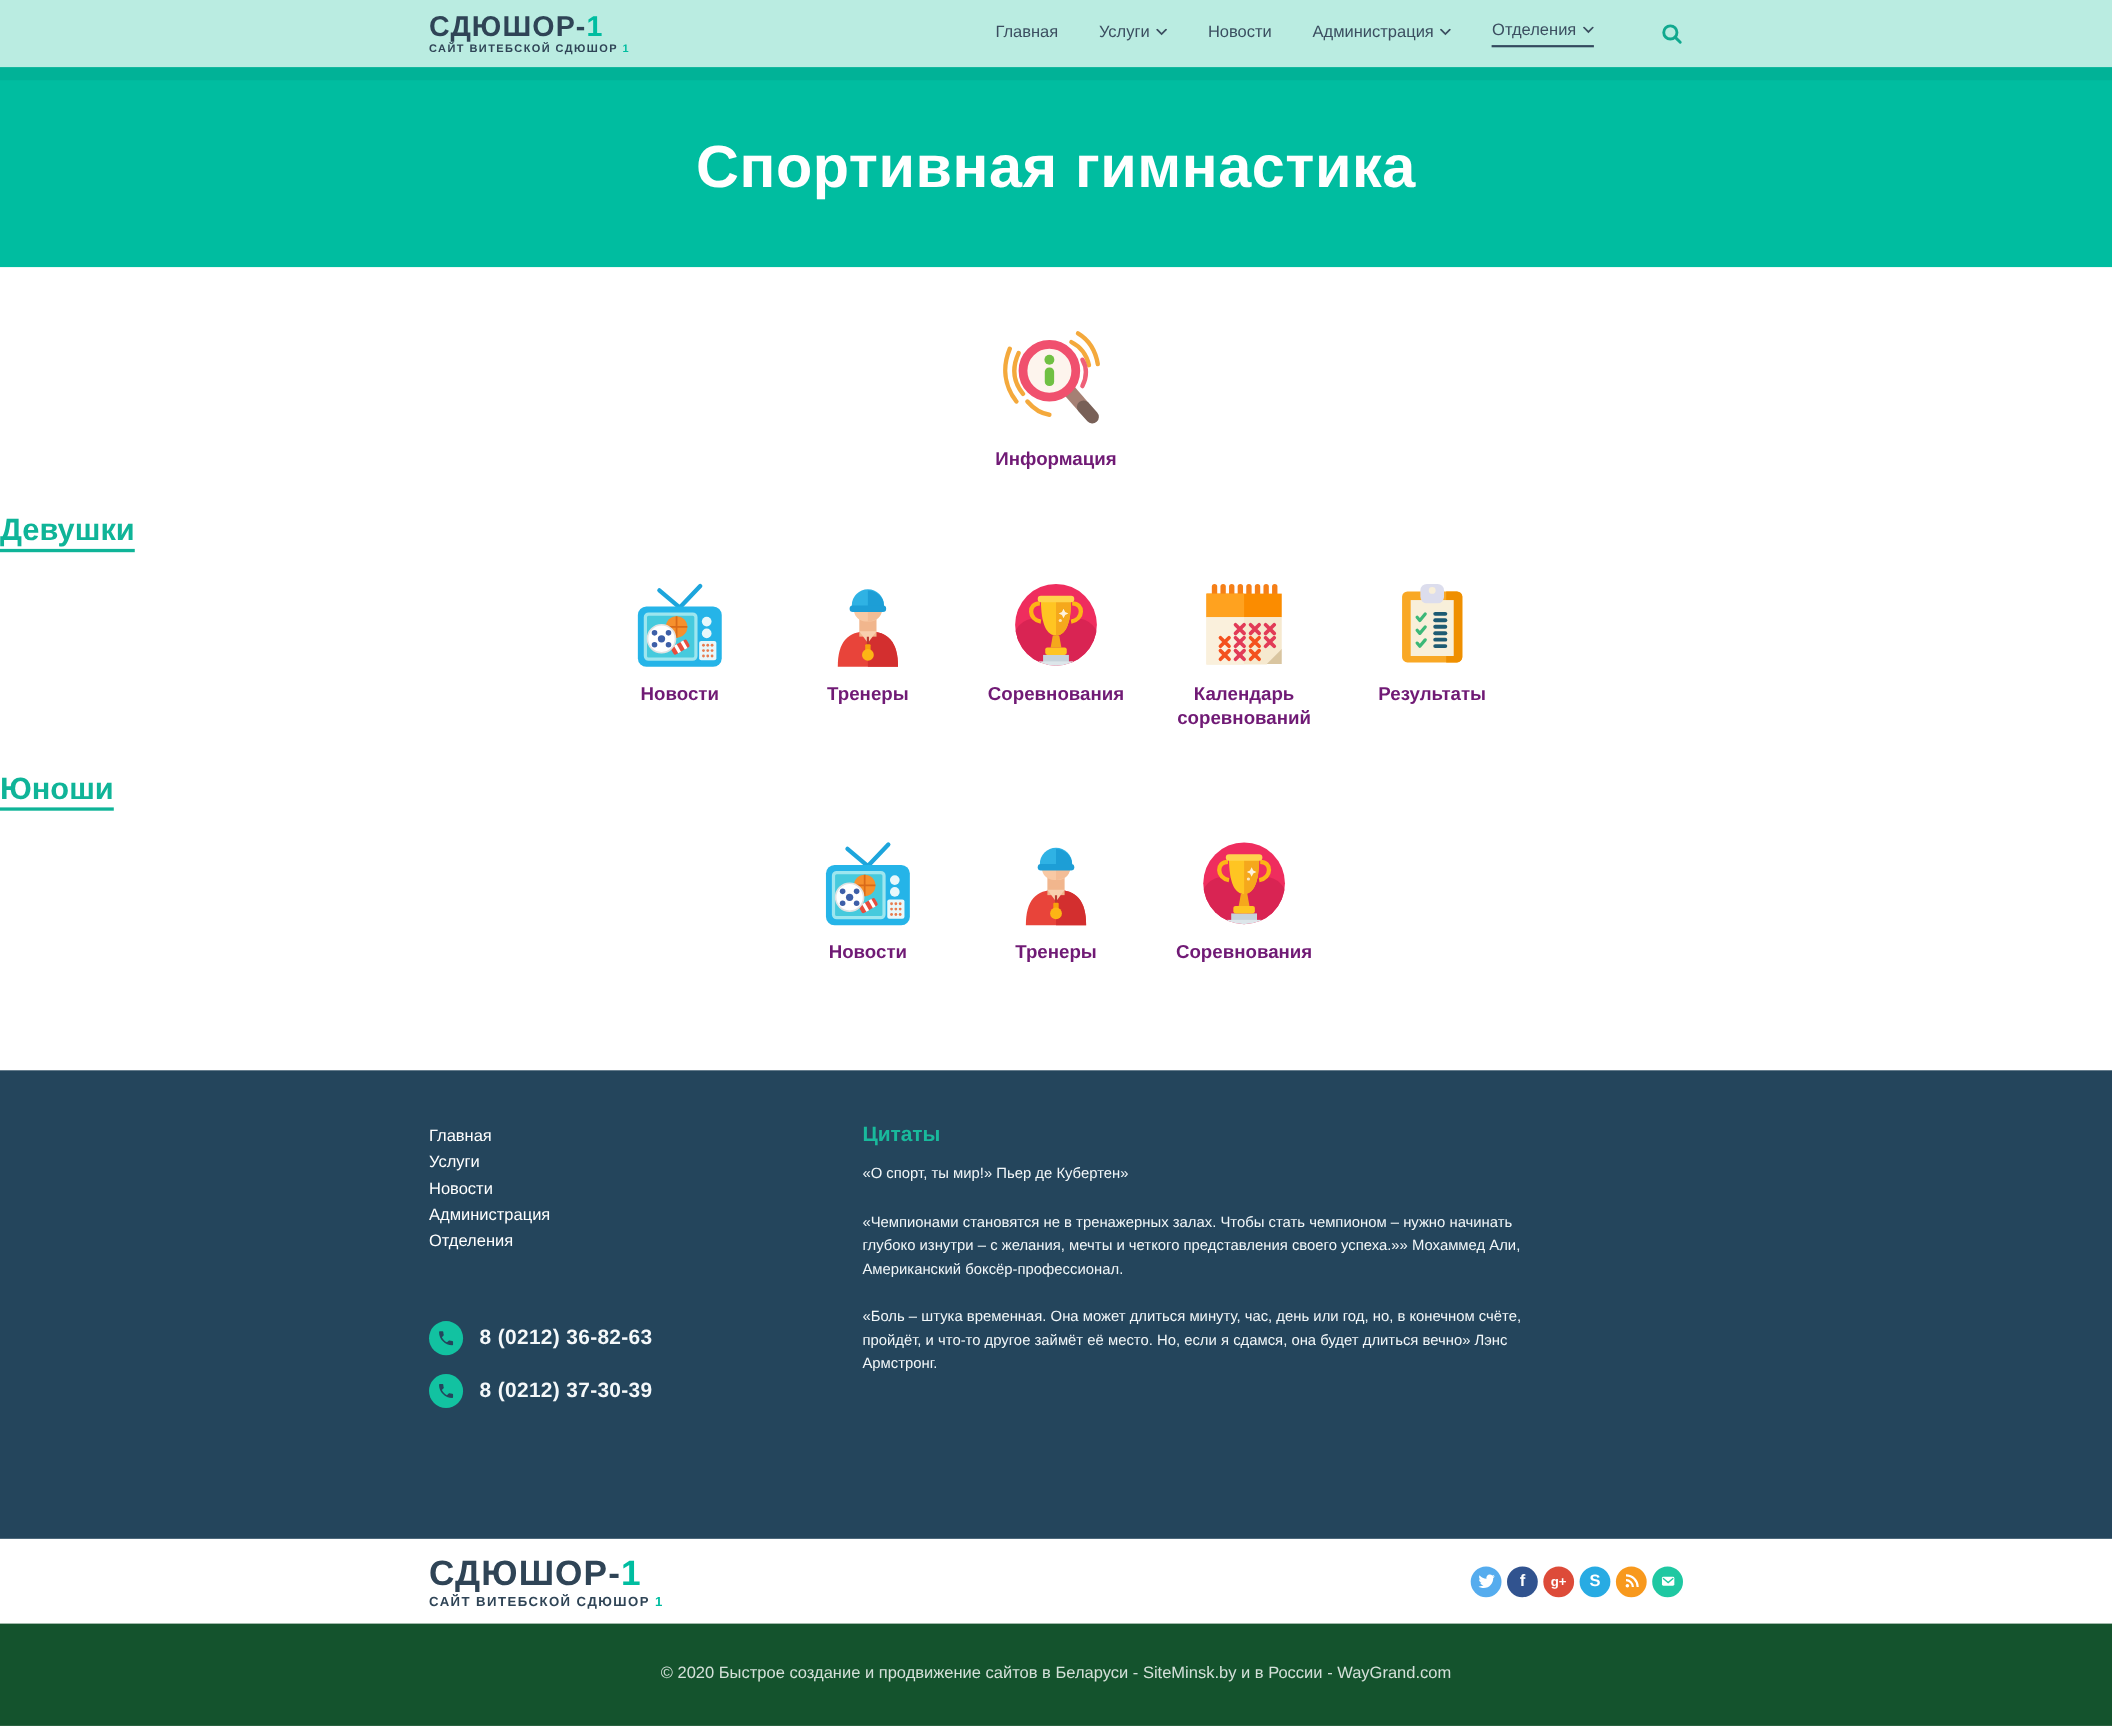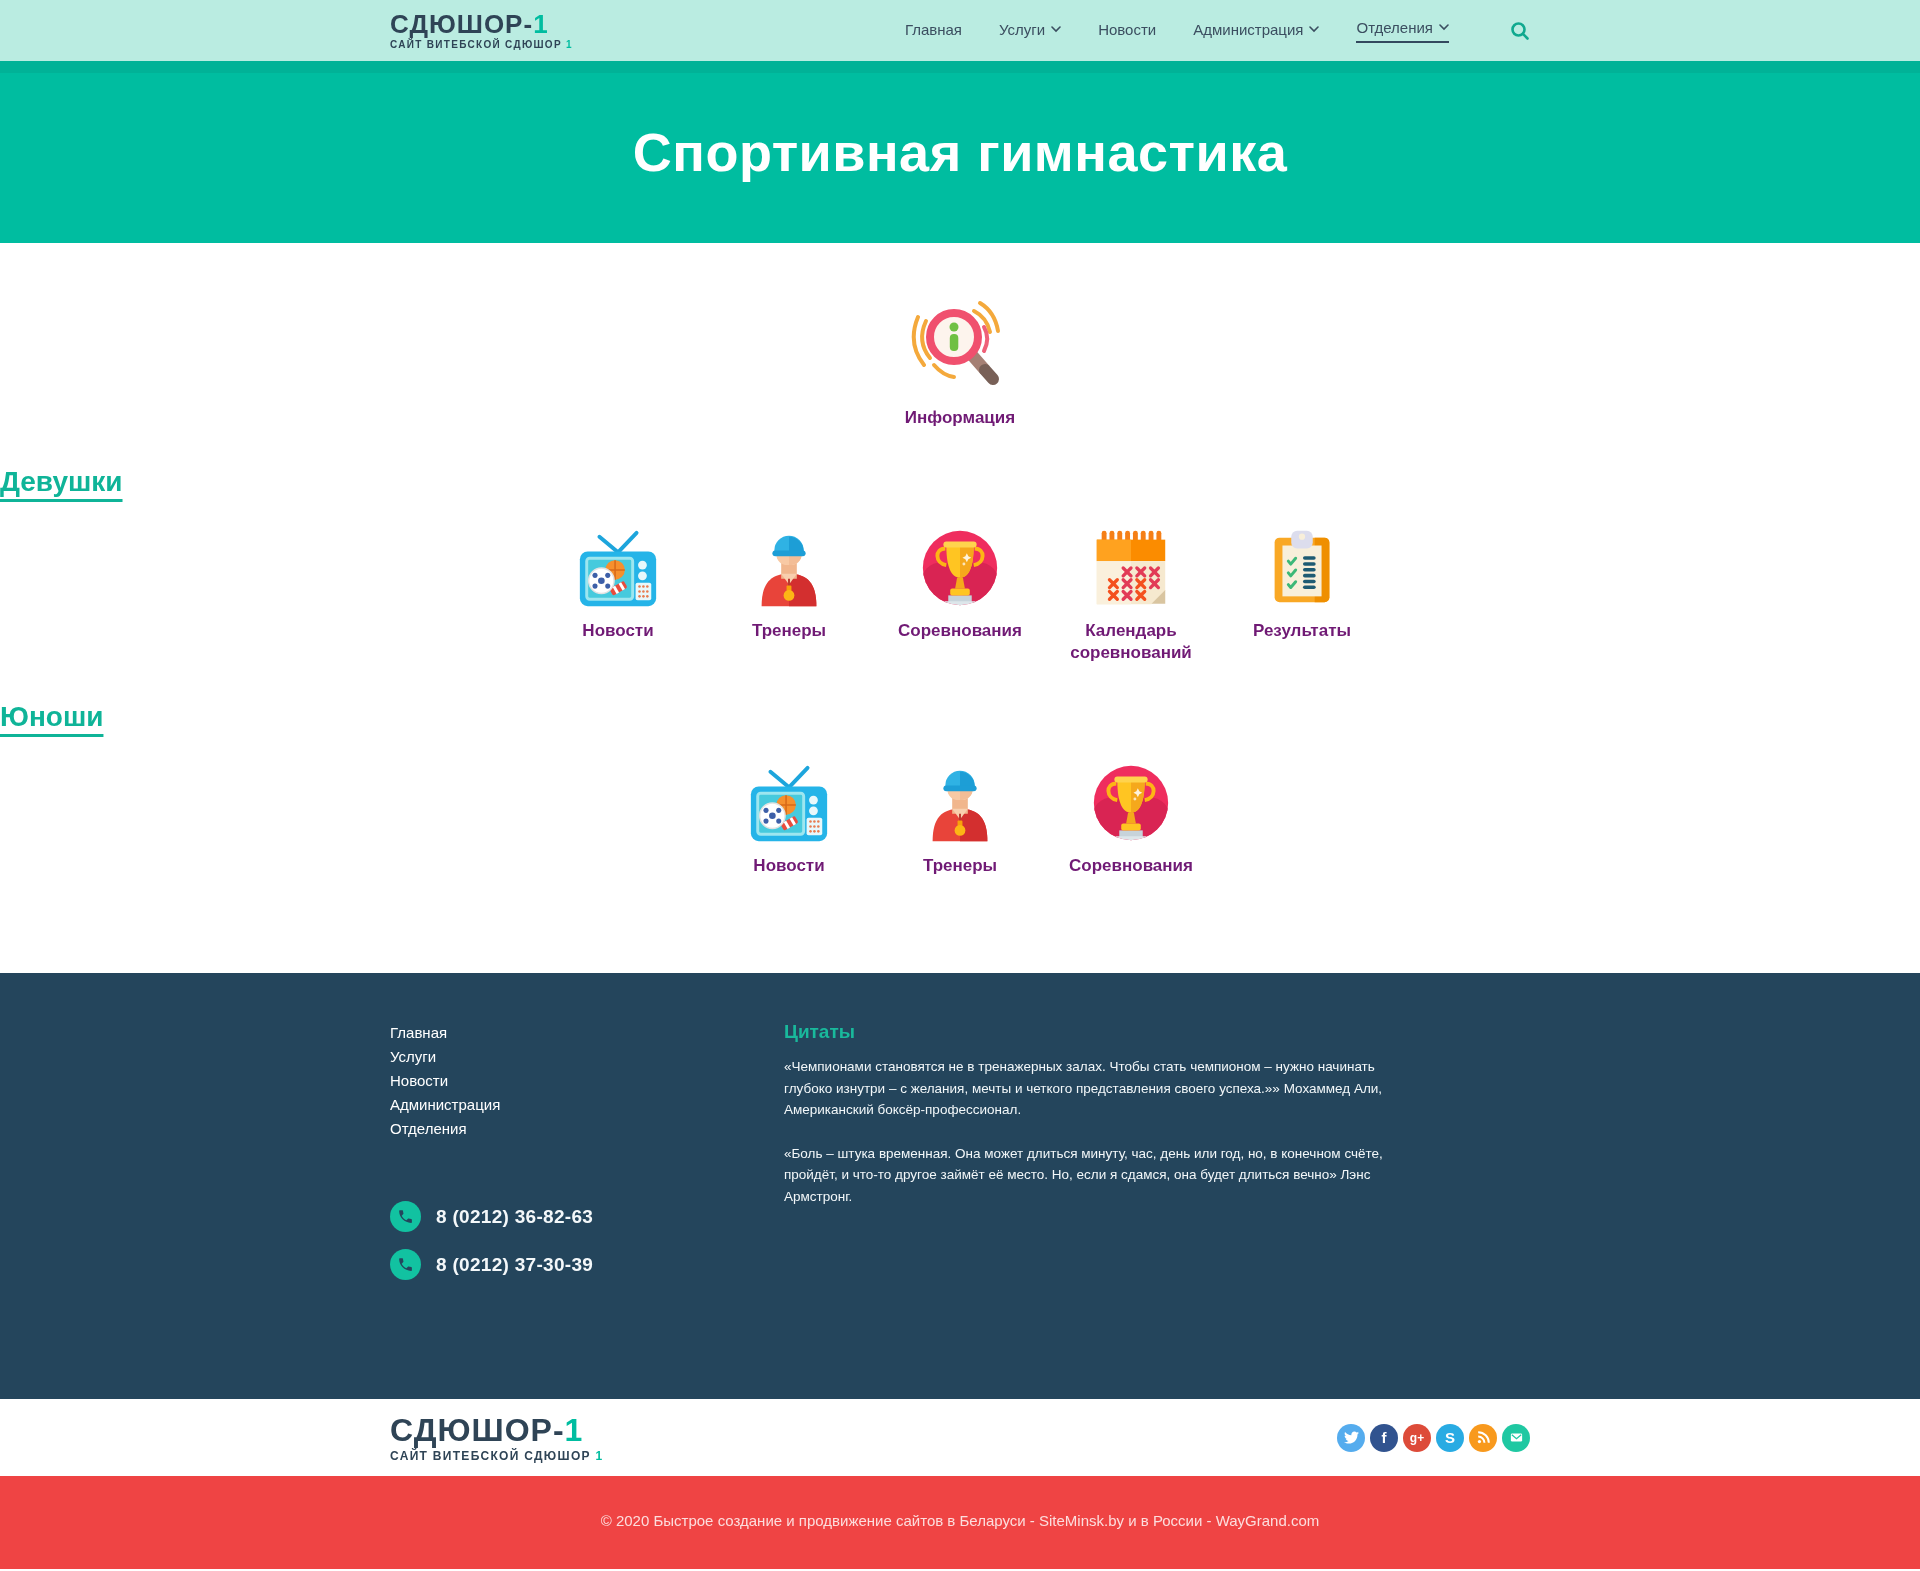--- a/index.html
+++ b/index.html
@@ -59,21 +59,21 @@
   .socials { display:flex; gap:5px; }
   .social { width:28px; height:28px; border-radius:50%; display:flex; align-items:center;
             justify-content:center; cursor:pointer; color:#fff; }
   .social span { font-weight:700; font-size:15px; line-height:1; color:#fff; }
   .social.google-plus span { font-size:12px; }
   .social.twitter { background:#55acee; } .social.facebook { background:#31538f; }
   .social.google-plus { background:#dd4b39; } .social.skype { background:#28abe3; }
   .social.rss { background:#f8991d; } .social.email { background:#1fc8a2; }
 
   
-  .footer-teal { height:93px; background:#ef4444; padding-top:36px; text-align:center; }
+  .footer-teal { height:93px; background:#14532d; padding-top:36px; text-align:center; }
   .copyright { font-size:15px; color:rgba(255,255,255,0.82); }
 </style>
 </head>
 <body>
 
 <header class="topbar">
   <div class="container topbar-inner">
     <div class="logo">
       <div class="logo-main"><span>СДЮШОР-</span><span class="accent">1</span></div>
       <div class="logo-sub"><span>САЙТ ВИТЕБСКОЙ СДЮШОР</span> <span class="accent">1</span></div>
@@ -390,20 +390,21 @@
             <svg width="17" height="17" viewBox="0 0 24 24">
                 <path fill="#24455c" d="M6.62 10.79c1.44 2.83 3.76 5.14 6.59 6.59l2.2-2.2c.27-.27.67-.36 1.02-.24 1.12.37 2.33.57 3.57.57.55 0 1 .45 1 1V20c0 .55-.45 1-1 1-9.39 0-17-7.61-17-17 0-.55.45-1 1-1h3.5c.55 0 1 .45 1 1 0 1.25.2 2.45.57 3.57.11.35.03.74-.25 1.02l-2.2 2.2z"></path>
               </svg>
           </span>
           <span class="contact-value">8 (0212) 37-30-39</span>
         </div>
       </div>
     </div>
     <div class="f-right">
       <div class="quotes-title">Цитаты</div>
+      <p class="quote">«О спорт, ты мир!» Пьер де Кубертен»</p>
       <p class="quote">«Чемпионами становятся не в тренажерных залах. Чтобы стать чемпионом – нужно начинать глубоко изнутри – с желания, мечты и четкого представления своего успеха.»» Мохаммед Али, Американский боксёр-профессионал.</p>
       <p class="quote">«Боль – штука временная. Она может длиться минуту, час, день или год, но, в конечном счёте, пройдёт, и что-то другое займёт её место. Но, если я сдамся, она будет длиться вечно» Лэнс Армстронг.</p>
     </div>
   </div>
 </footer>
 
 <div class="footer-white">
   <div class="container footer-white-inner">
     <div class="logo footer-size">
       <div class="logo-main"><span>СДЮШОР-</span><span class="accent">1</span></div>

